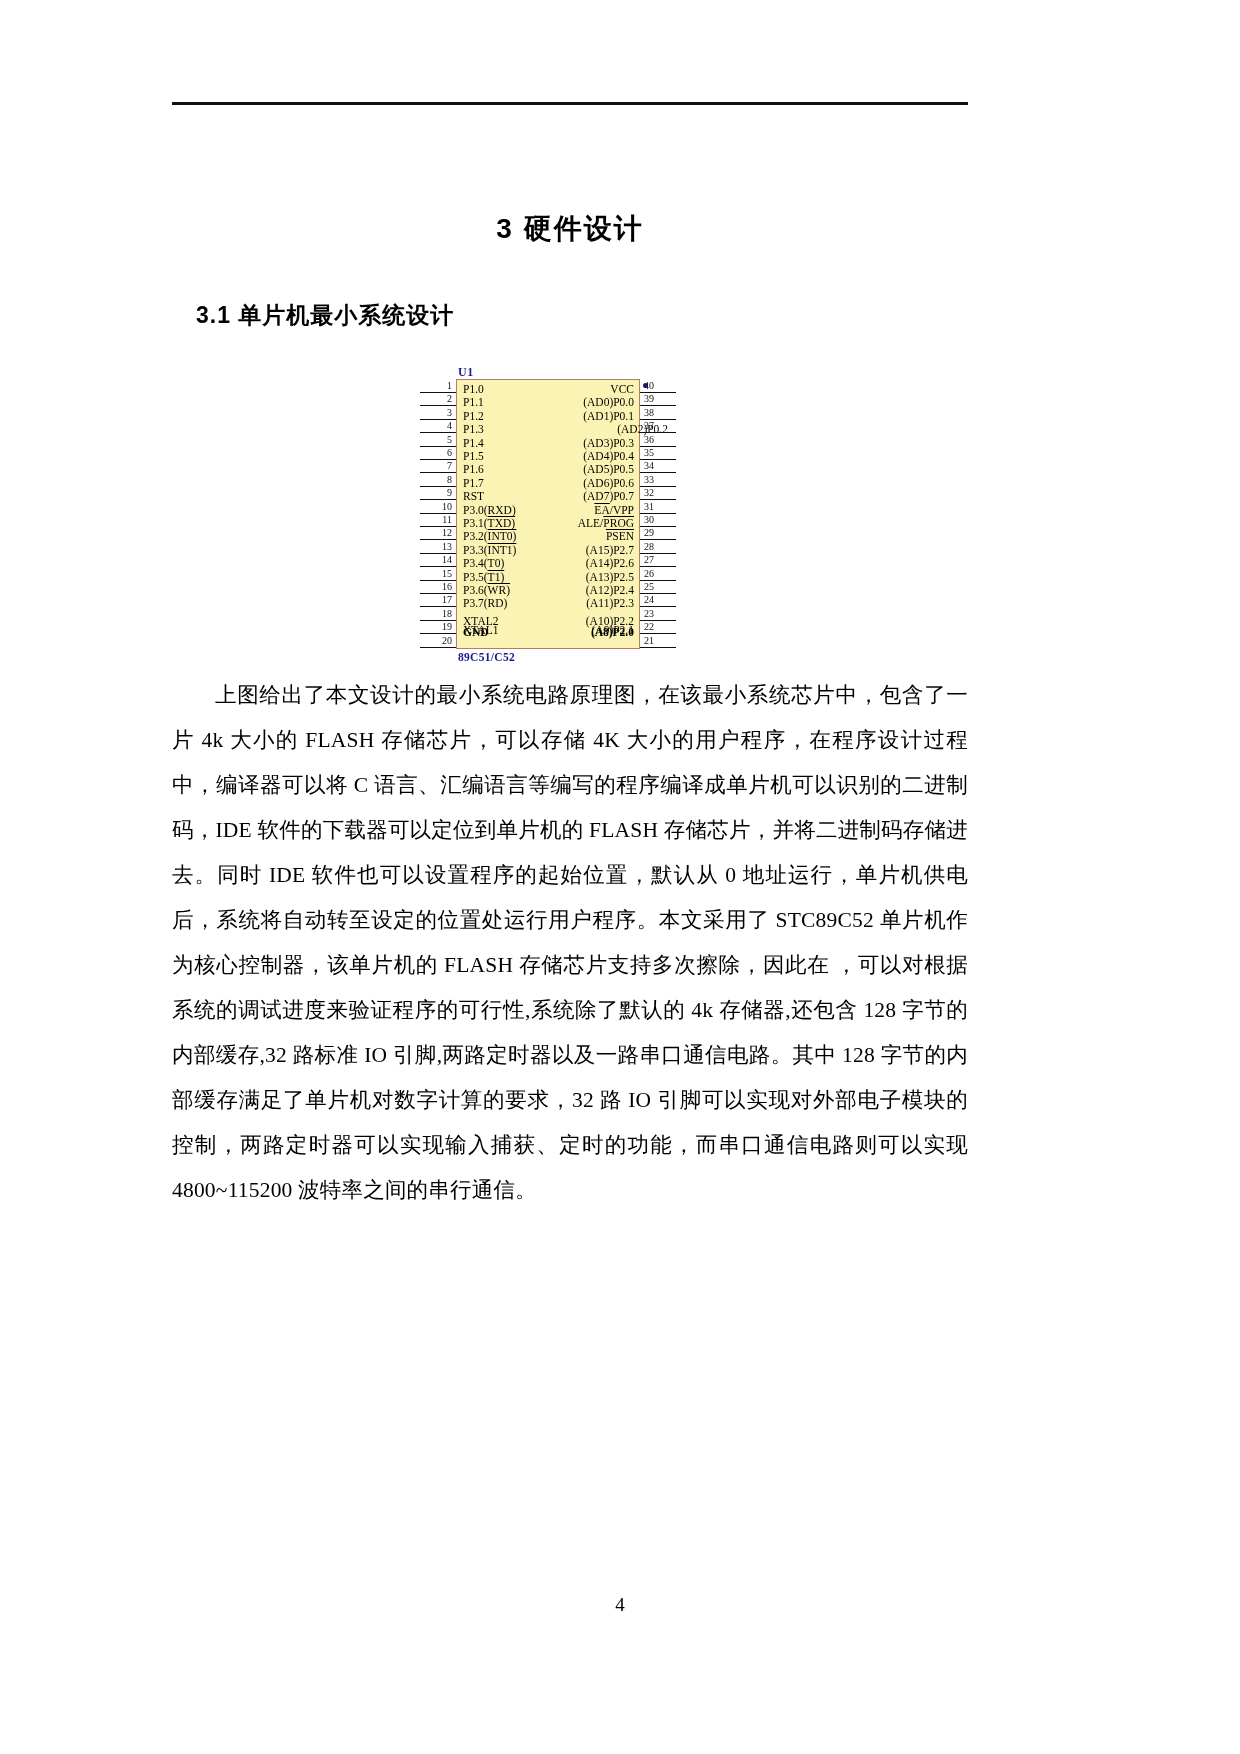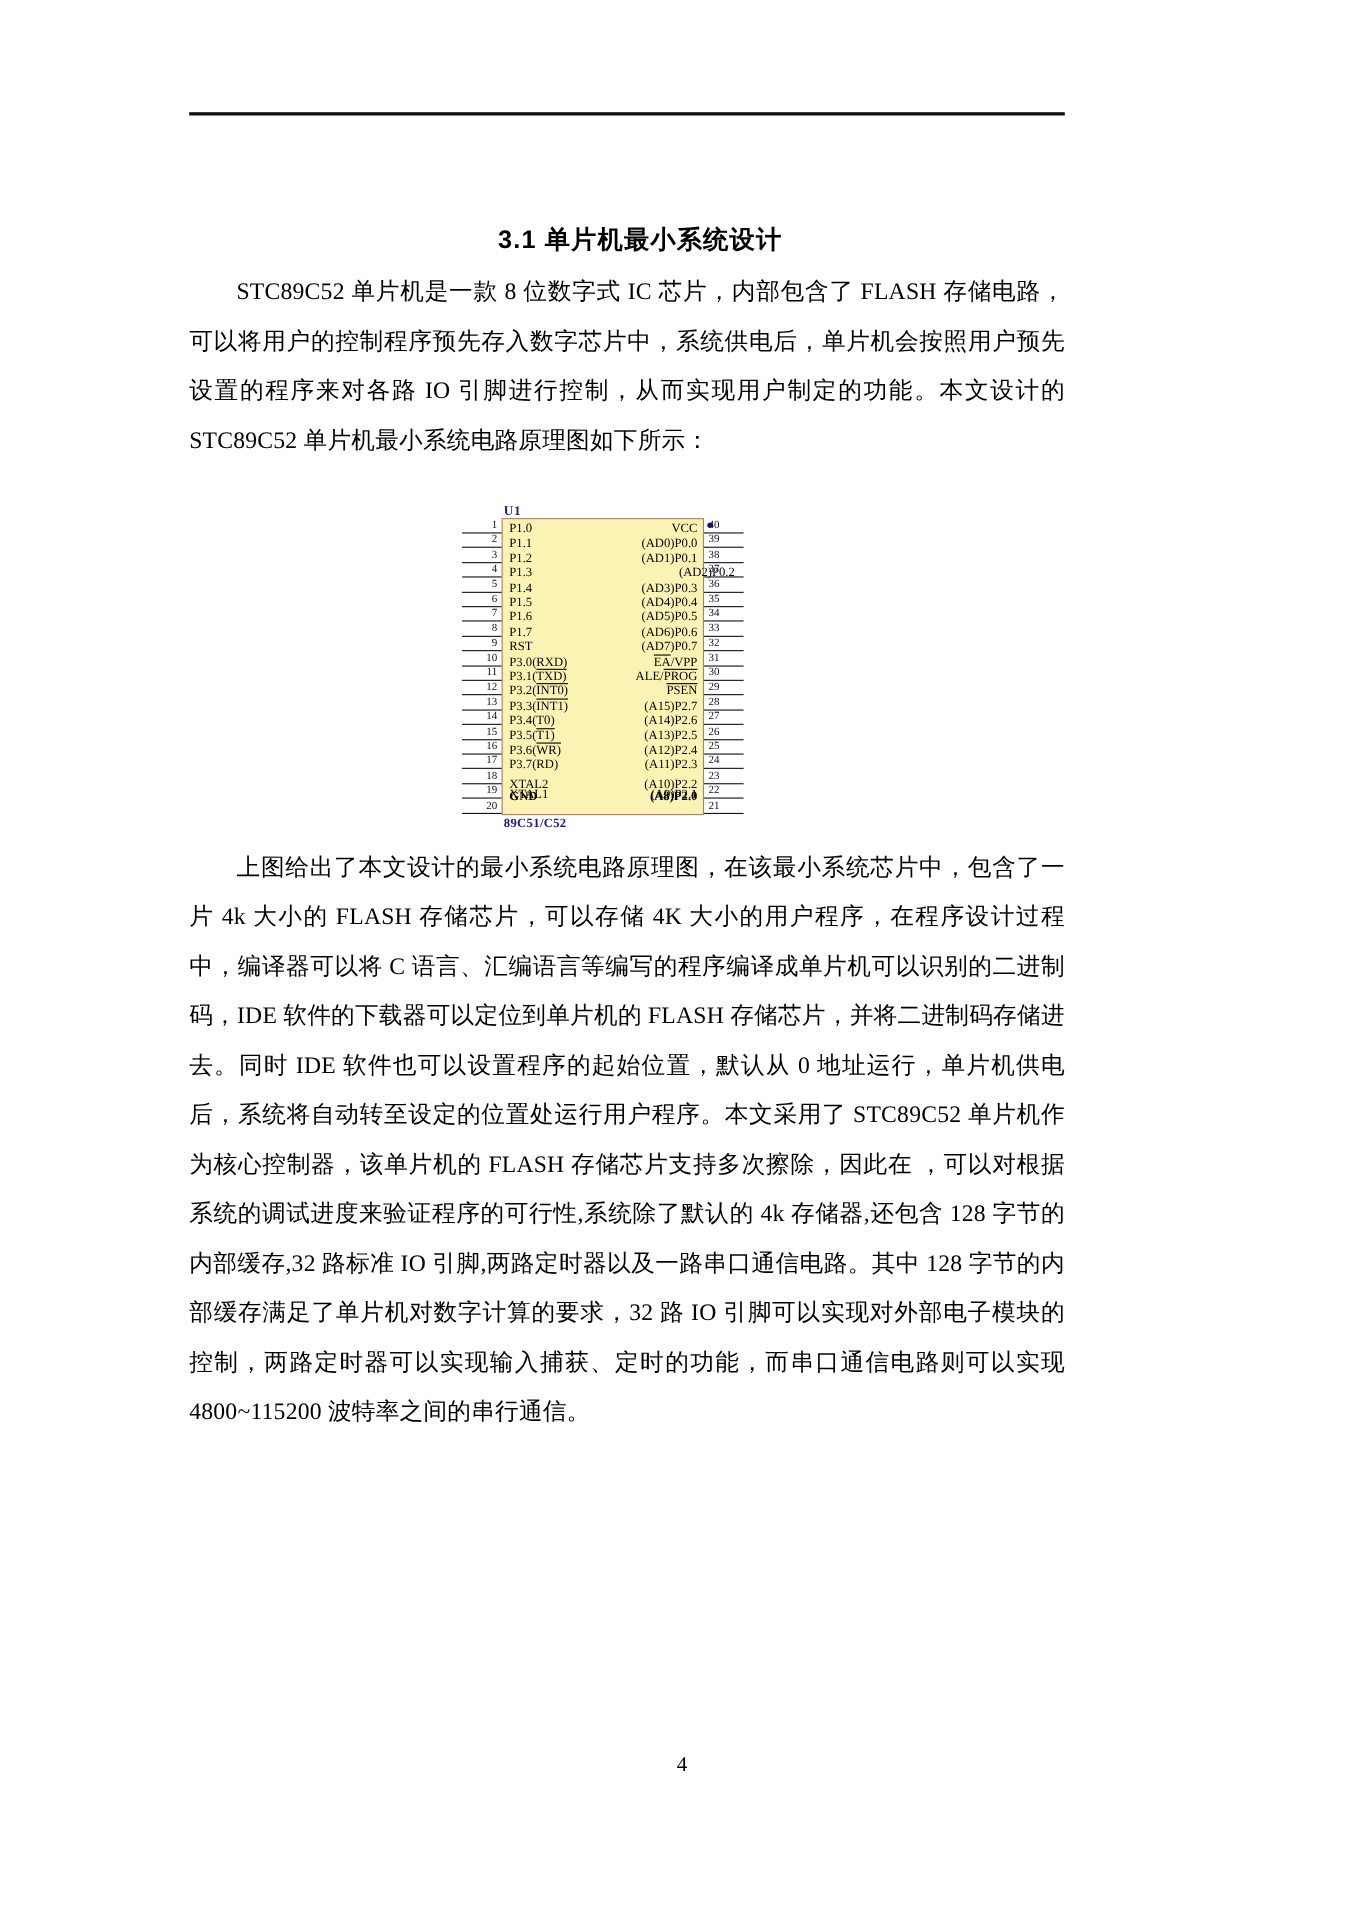--- a/index.html
+++ b/index.html
@@ -41,21 +41,20 @@
     text-align: center;
     margin: 60px 0 0 0;
     letter-spacing: 2px;
   }
   h2.section-title {
     font-family: "Liberation Sans", "DejaVu Sans", sans-serif;
     font-weight: bold;
     font-size: 23px;
     margin: 52px 0 0 24px;
     letter-spacing: 1px;
-    text-align: center;
   }
   p.body-text {
     font-size: 21.5px;
     line-height: 45px;
     margin: 10px 0 0 0;
     text-align: justify;
     text-justify: inter-ideograph;
     text-indent: 2em;
     letter-spacing: 0.2px;
   }
@@ -169,24 +168,24 @@
 </style>
 </head>
 <body>
 
 <div class="page">
 
   <div class="header-rule"></div>
 
   <div class="content">
 
+    <h1 class="chapter-title">3  硬件设计</h1>
 
     <h2 class="section-title">3.1  单片机最小系统设计</h2>
 
-    <p class="body-text">STC89C52 单片机是一款 8 位数字式 IC 芯片，内部包含了 FLASH 存储电路，可以将用户的控制程序预先存入数字芯片中，系统供电后，单片机会按照用户预先设置的程序来对各路 IO 引脚进行控制，从而实现用户制定的功能。本文设计的 STC89C52 单片机最小系统电路原理图如下所示：</p>
 
     <div class="figure-wrap">
       <div class="schematic">
         <div class="ref-des">U1</div>
         <div class="chip-body">
           <div id="pin-container">
               <div class="pin-row" style="top: 3px;">
                 <span class="pin-left-name">P1.0</span>
                 <span class="pin-right-name">VCC</span>
               </div>

